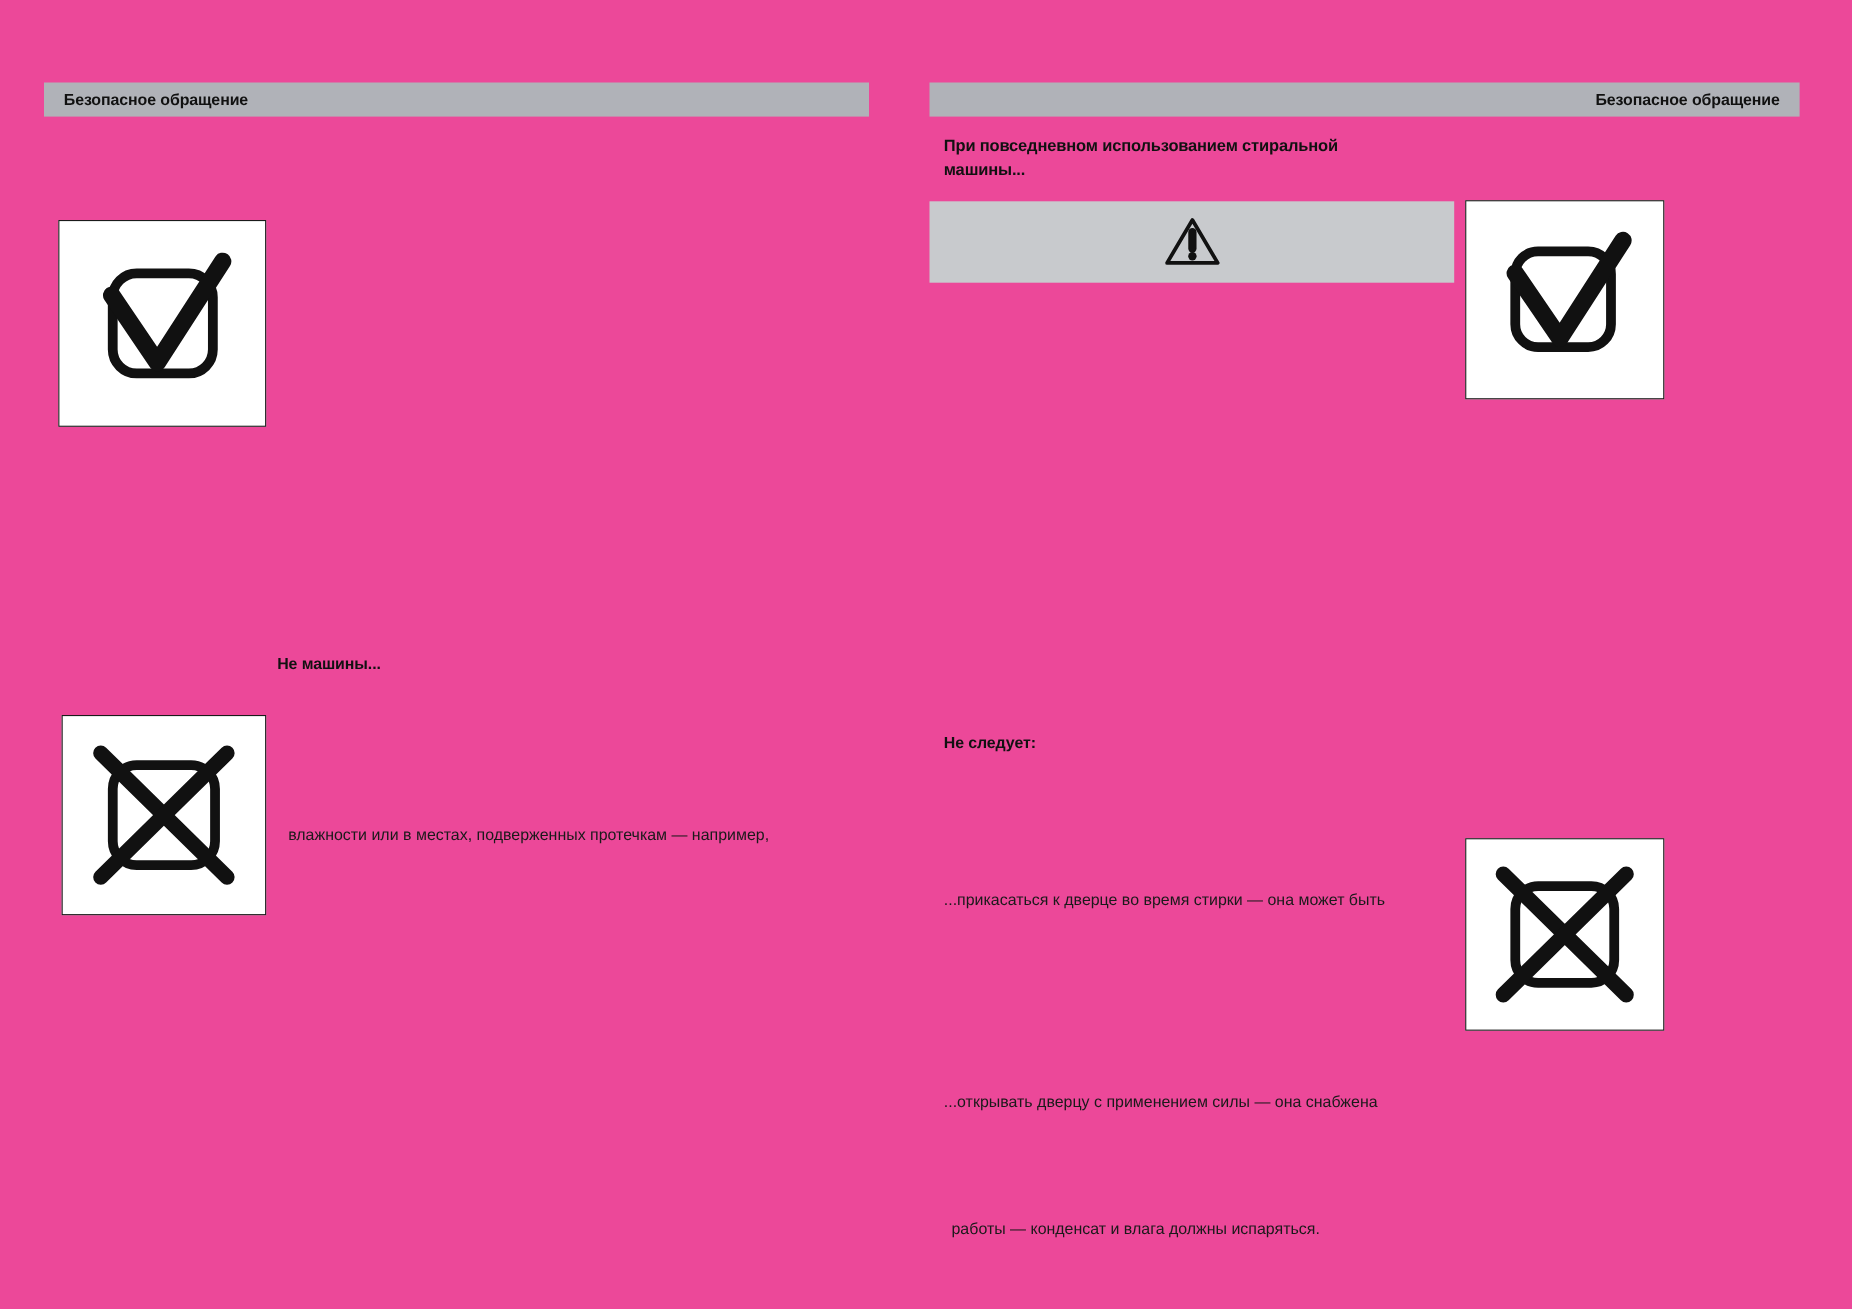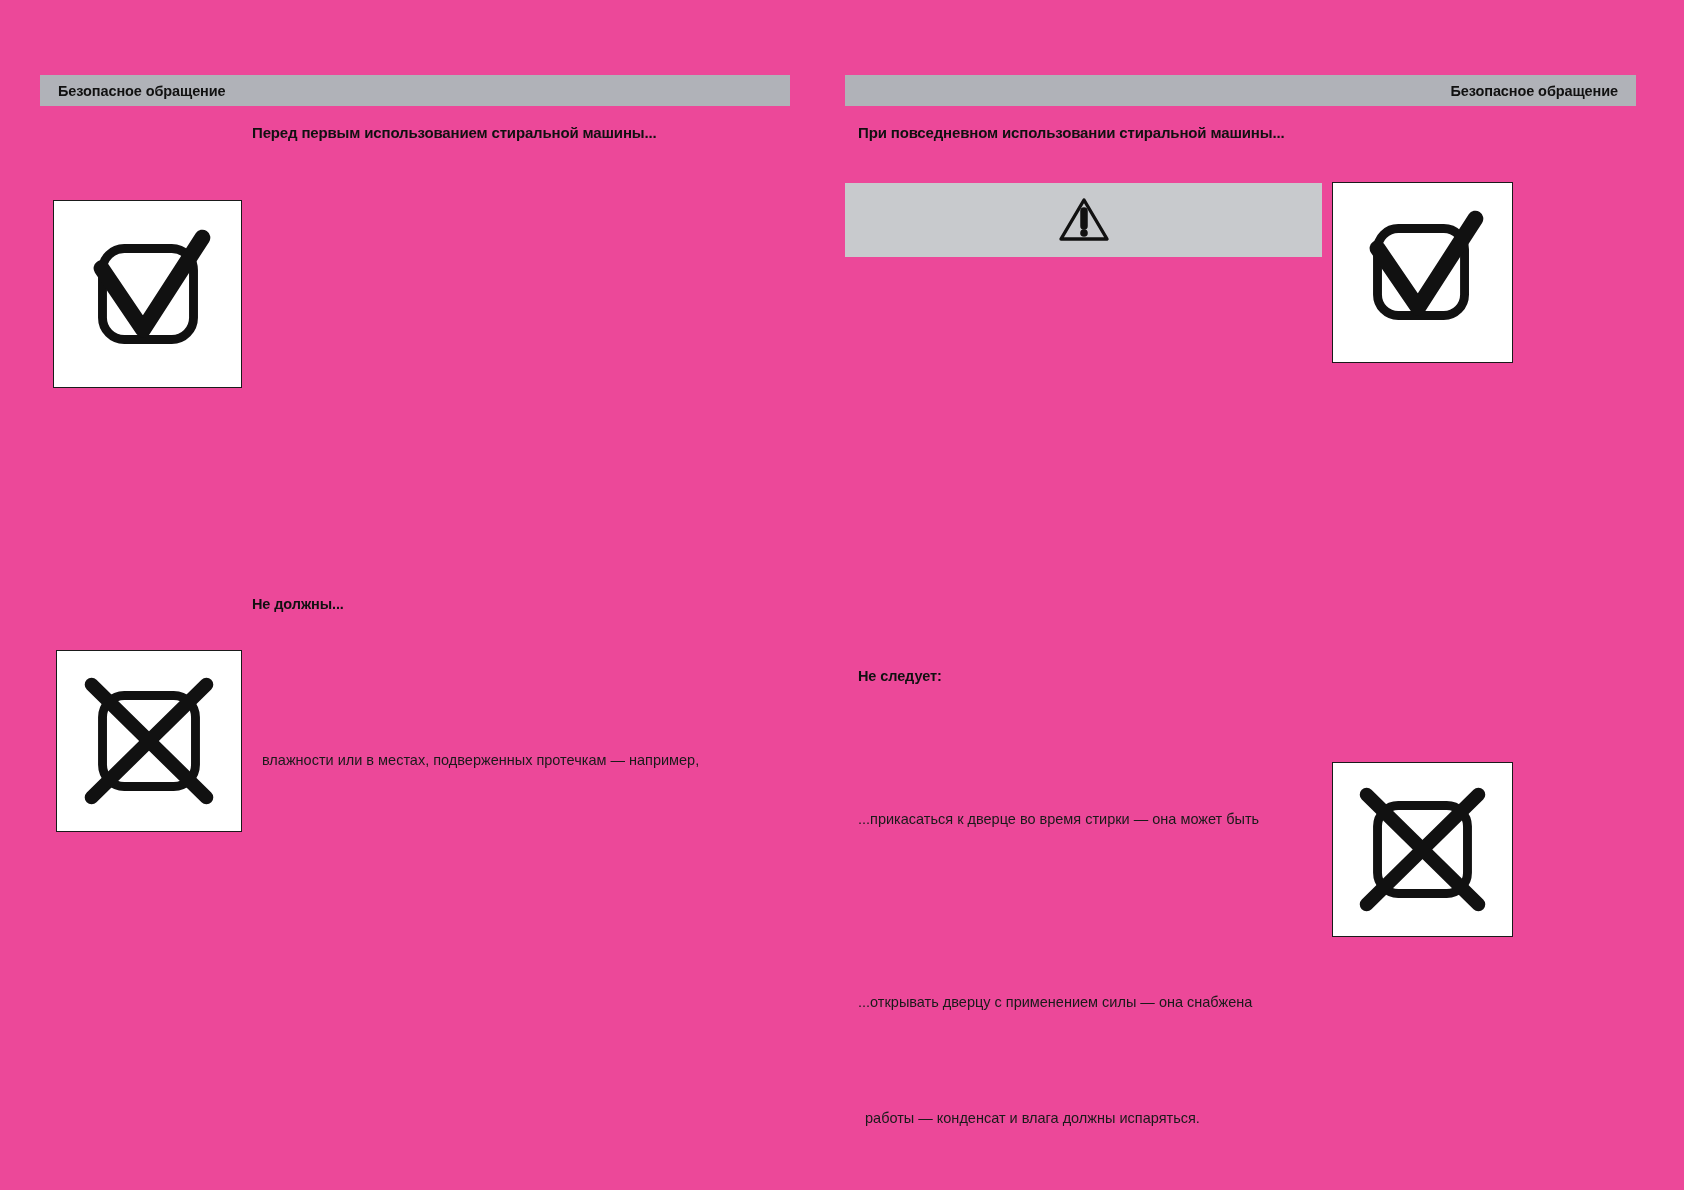--- a/index.html
+++ b/index.html
@@ -110,50 +110,49 @@
 </style>
 </head>
 <body>
 
 <div class="page" id="page-left">
 
   <div class="header-bar" id="header-bar-left">
     <span class="header-title">Безопасное обращение</span>
   </div>
 
-  <div class="section-heading" id="heading-left">Перед первым использованием стиральной машины...</div>
 
   <div class="icon-frame" id="icon-check-left">
     <svg viewBox="0 0 189 188" xmlns="http://www.w3.org/2000/svg">
       <rect x="49" y="48" width="92" height="92" rx="22" ry="22" fill="none" stroke="#111111" stroke-width="9"></rect>
       <path d="M 48 68 L 90 130 L 150 37" fill="none" stroke="#111111" stroke-width="16" stroke-linecap="round" stroke-linejoin="round"></path>
     </svg>
   </div>
 
-  <div class="sub-heading" id="subheading-left">Не должны...</div>
+  <div class="sub-heading" id="subheading-left">Не машины...</div>
 
   <div class="icon-frame" id="icon-cross-left">
     <svg viewBox="0 0 186 182" xmlns="http://www.w3.org/2000/svg">
       <rect x="46" y="45" width="94" height="92" rx="22" ry="22" fill="none" stroke="#111111" stroke-width="9"></rect>
       <path d="M 35 34 L 151 148" fill="none" stroke="#111111" stroke-width="14" stroke-linecap="round"></path>
       <path d="M 151 34 L 35 148" fill="none" stroke="#111111" stroke-width="14" stroke-linecap="round"></path>
     </svg>
   </div>
 
   <div class="body-line" id="body-left-1">влажности или в местах, подверженных протечкам — например,</div>
 
 </div>
 
 <div class="page" id="page-right">
 
   <div class="header-bar" id="header-bar-right">
     <span class="header-title">Безопасное обращение</span>
   </div>
 
-  <div class="section-heading" id="heading-right">При повседневном использовании стиральной машины...</div>
+  <div class="section-heading" id="heading-right">При повседневном использованием стиральной машины...</div>
 
   <div class="warning-box" id="warning-box-right">
     <span>
       <svg width="54" height="48" viewBox="0 0 54 48" xmlns="http://www.w3.org/2000/svg">
         <path d="M 27 4 L 50 43 L 4 43 Z" fill="none" stroke="#111111" stroke-width="3.4" stroke-linejoin="round"></path>
         <path d="M 27 15 L 27 30" stroke="#111111" stroke-width="7.5" stroke-linecap="round"></path>
         <circle cx="27" cy="37" r="3.8" fill="#111111"></circle>
       </svg>
     </span>
     <span></span>

